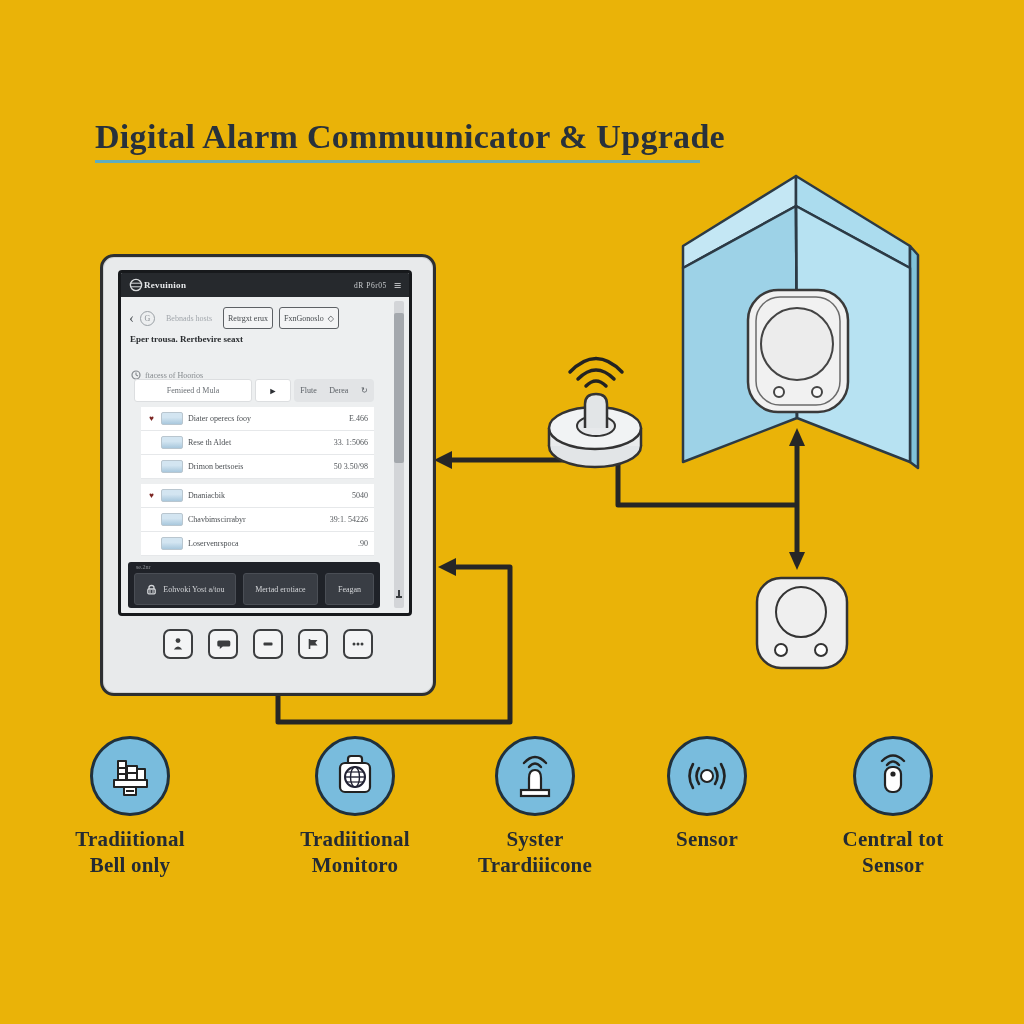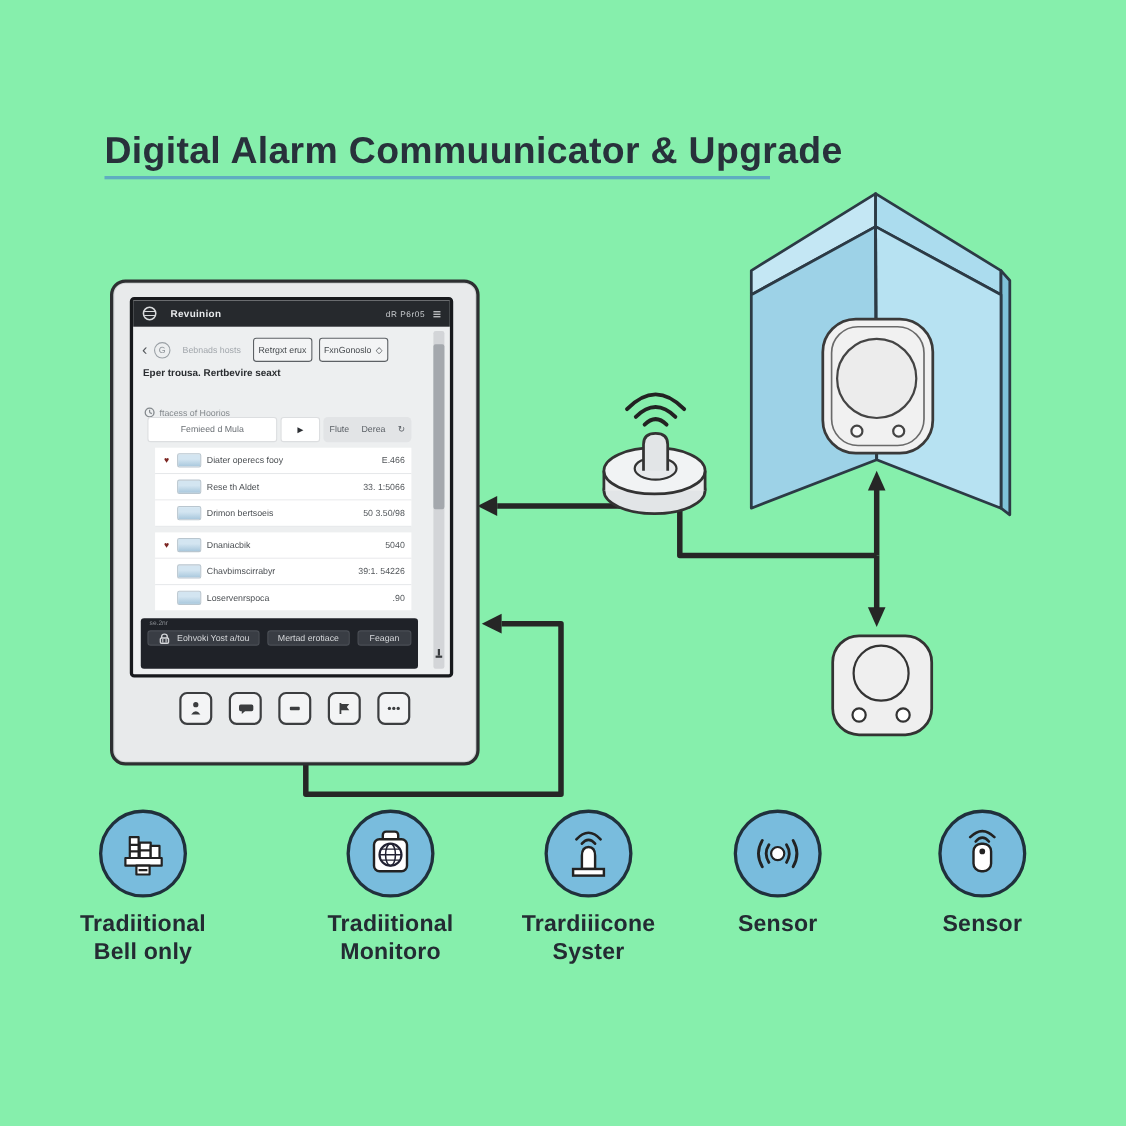--- a/index.html
+++ b/index.html
@@ -1,30 +1,30 @@
 <!DOCTYPE html>
 <html><head>
 <meta charset="utf-8">
 <style>
   html,body{margin:0;padding:0;background:#f7f8f8;}
-  .canvas{position:relative;width:1024px;height:1024px;background:#86efac;overflow:hidden;
-          font-family:Liberation Sans, sans-serif;}
+  .canvas{position:relative;width:1024px;height:1024px;background:#eab308;overflow:hidden;
+          font-family:Liberation Serif, serif;}
   
   .page-title{position:absolute;left:95px;top:118px;margin:0;font-size:34px;font-weight:bold;
               color:#28313b;letter-spacing:.3px;z-index:3;}
   .title-underline{position:absolute;left:95px;top:160px;width:605px;height:3px;background:#5fadc0;z-index:3;}
   
   .diagram-svg{position:absolute;left:0;top:0;z-index:1;pointer-events:none;}
   
   .tablet{position:absolute;left:100px;top:254px;width:330px;height:436px;background:#e8eaeb;
           border:3px solid #2d2f31;border-radius:14px;z-index:2;box-shadow:0 0 0 1px #cfd2d4 inset;}
   .screen{position:absolute;left:15px;top:13px;width:288px;height:340px;background:#edeff0;
           border:3px solid #17191c;border-radius:4px;overflow:hidden;}
   .topbar{position:absolute;left:0;right:0;top:0;height:18px;background:#26292d;display:flex;
-          align-items:center;padding:12px 8px;gap:12px;box-sizing:border-box;}
+          align-items:center;padding:12px 8px;gap:1px;box-sizing:border-box;}
   .brand{font-size:9px;font-weight:bold;color:#e8eaec;letter-spacing:.3px;}
   .topbar-right{margin-left:auto;display:flex;align-items:center;gap:7px;}
   .tb-status{font-size:7.5px;color:#c9cccf;letter-spacing:.5px;}
   .hamburger{font-size:13px;color:#dfe1e3;line-height:1;}
   .navrow{position:absolute;top:33px;left:8px;right:30px;height:24px;display:flex;align-items:center;gap:6px;}
   .back{font-size:15px;color:#54585c;line-height:1;}
   .gicon{width:13px;height:13px;border:1.2px solid #9aa0a5;border-radius:50%;font-size:8px;color:#8b9196;
          display:flex;align-items:center;justify-content:center;}
   .crumb{font-size:8px;color:#a2a7ac;margin:0 5px;}
   .navbtn{height:22px;border:1.5px solid #5d6165;border-radius:3px;background:#f3f4f5;font-size:8px;
@@ -49,21 +49,21 @@
   .rname{font-size:8px;color:#4a4e52;flex:1;white-space:nowrap;overflow:hidden;}
   .rval{font-size:8px;color:#53575b;white-space:nowrap;}
   .scrolltrack{position:absolute;top:28px;right:5px;width:10px;bottom:5px;background:#d3d5d8;border-radius:2px;}
   .scrollthumb{position:absolute;top:12px;left:0;width:10px;height:150px;background:#a4a8ad;border-radius:2px;}
   .scrollglyph{position:absolute;bottom:10px;left:2px;width:6px;height:6px;
                border-bottom:2px solid #3a3d40;}
   .scrollglyph::after{content:"";position:absolute;left:2px;top:0;width:2px;height:6px;background:#3a3d40;}
   .sfooter{position:absolute;left:7px;width:252px;top:289px;height:46px;background:#1f2228;border-radius:3px;}
   .tinytext{position:absolute;top:2px;left:8px;font-size:6px;color:#8d9196;}
   .fbtns{position:absolute;top:11px;left:6px;right:6px;display:flex;gap:7px;}
-  .fbtn{height:14px;background:#393d44;border:1px solid #4a4e55;border-radius:3px;color:#d4d6d9;font-size:8px;
+  .fbtn{height:32px;background:#393d44;border:1px solid #4a4e55;border-radius:3px;color:#d4d6d9;font-size:8px;
         display:flex;align-items:center;justify-content:center;gap:5px;padding:0 5px;box-sizing:border-box;}
   .fb1{flex:1.7;} .fb2{flex:1.2;} .fb3{flex:.7;}
   .hwrow{position:absolute;left:0;right:0;top:372px;display:flex;justify-content:center;gap:15px;}
   .hwbtn{width:30px;height:30px;border:2px solid #3c3e40;border-radius:7px;background:#f3f4f5;
          display:flex;align-items:center;justify-content:center;box-sizing:border-box;}
   
   .legend-item{position:absolute;width:180px;text-align:center;z-index:2;top:736px;}
   .legend-circle{width:80px;height:80px;border-radius:50%;background:#79bcdd;border:3.5px solid #20303c;
                  margin:0 auto;display:flex;align-items:center;justify-content:center;box-sizing:border-box;}
   .legend-label{margin-top:11px;font-size:21px;font-weight:bold;color:#242b33;line-height:1.22;letter-spacing:.2px;}
@@ -329,22 +329,22 @@
       <svg width="46" height="46" viewBox="0 0 46 46">
         <g fill="none" stroke="#222" stroke-width="2.4" stroke-linecap="round">
           <path d="M17,14 Q23,7 29,14"></path>
           <path d="M12,10 Q23,-2 34,10"></path>
         </g>
         <path d="M17,37 V25 Q17,17 23,17 Q29,17 29,25 V37 Z" fill="#fff" stroke="#222" stroke-width="2.2"></path>
         <rect x="9" y="37" width="28" height="6" fill="#fff" stroke="#222" stroke-width="2.2"></rect>
       </svg>
     </div>
     <div class="legend-label">
-      <span>Trardiiicone</span>
-        <span>Syster</span>
+      <span>Syster</span>
+        <span>Trardiiicone</span>
     </div>
   </div>
 
   <div class="legend-item" style="left:617px;">
     <div class="legend-circle">
       <svg width="46" height="46" viewBox="0 0 46 46">
         <circle cx="23" cy="23" r="6" fill="#fff" stroke="#222" stroke-width="2"></circle>
         <g fill="none" stroke="#222" stroke-width="2.6" stroke-linecap="round">
           <path d="M15,15 Q10,23 15,31"></path>
           <path d="M9,11 Q2,23 9,35"></path>
@@ -363,17 +363,18 @@
       <svg width="46" height="46" viewBox="0 0 46 46">
         <g fill="none" stroke="#222" stroke-width="2.4" stroke-linecap="round">
           <path d="M17,12 Q23,5 29,12"></path>
           <path d="M12,8 Q23,-3 34,8"></path>
         </g>
         <rect x="15" y="14" width="16" height="25" rx="7" fill="#fff" stroke="#222" stroke-width="2.2"></rect>
         <circle cx="23" cy="21" r="2.6" fill="#222"></circle>
       </svg>
     </div>
     <div class="legend-label">
+      <span>Central tot</span>
         <span>Sensor</span>
     </div>
   </div>
 
 </div>
 
 </body></html>

